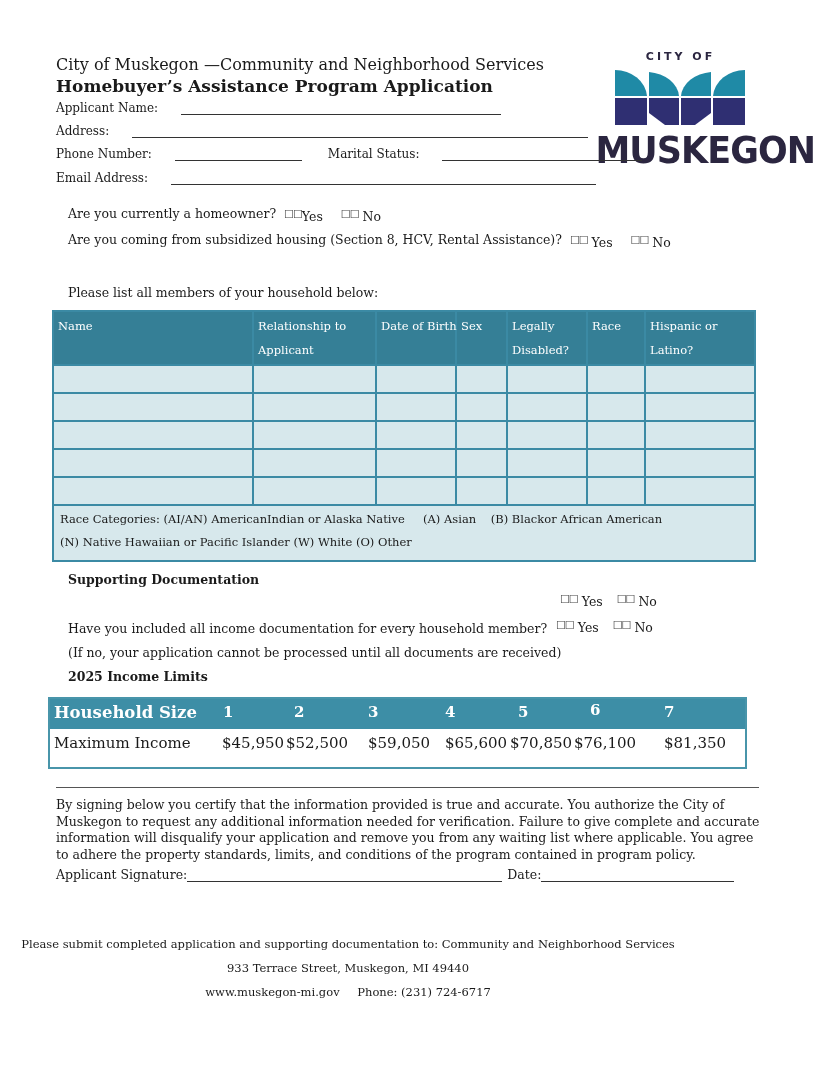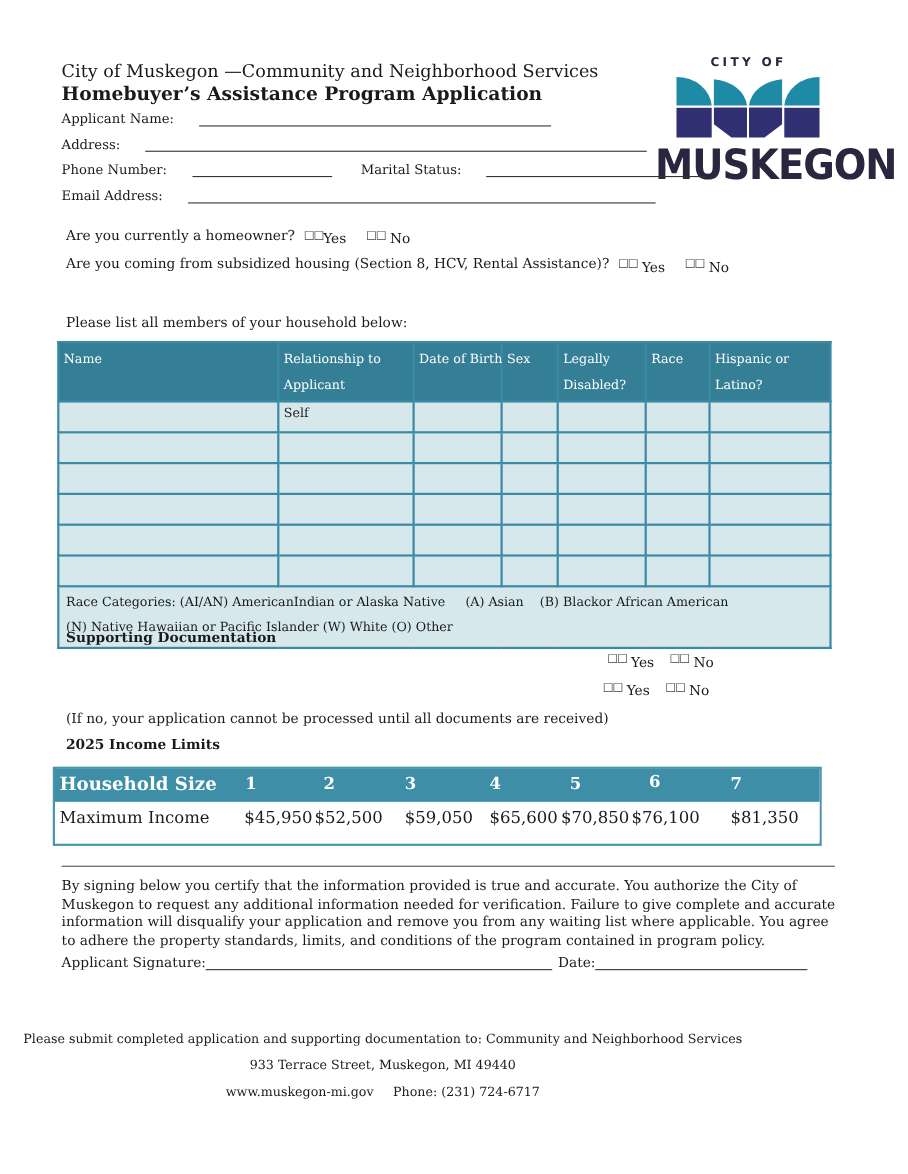--- a/index.html
+++ b/index.html
@@ -3,21 +3,21 @@
 <meta charset="utf-8">
 <style>
   html, body { margin: 0; padding: 0; background: #ffffff; }
   body { width: 825px; height: 1067px; position: relative; overflow: hidden;
          font-family: "DejaVu Serif", "Liberation Serif", serif; color: #1a1a1a; }
   .abs { position: absolute; }
   .org { left: 56px; top: 55px; font-size: 16px; white-space: nowrap; }
   .title { left: 56px; top: 76px; font-size: 17px; font-weight: bold; white-space: nowrap; }
   .field { left: 56px; font-size: 12px; white-space: nowrap; display: flex; align-items: flex-end; gap: 22px; }
   .field .line { border-bottom: 1px solid #333; height: 12px; display: inline-block; margin-left: 1px; }
-  .q { left: 60px; font-size: 12.5px; white-space: nowrap; }
+  .q { left: 68px; font-size: 12.5px; white-space: nowrap; }
   .cb { font-size: 11px; color: #444; letter-spacing: -1px; margin-left: 4px; }
   .opt { font-size: 12.5px; position: relative; top: 3px; }
 
   
   .logo { left: 588px; top: 48px; width: 185px; height: 130px; }
   .logo .cityof { position: absolute; top: 2px; left: 0; width: 185px; text-align: center;
                   font-family: "DejaVu Sans", sans-serif; font-weight: bold; font-size: 11px;
                   letter-spacing: 3px; color: #2b2640; }
   .logo .mark { position: absolute; top: 20px; left: 25px; }
   .logo .word { position: absolute; top: 80px; left: 0; width: 185px; text-align: center;
@@ -125,29 +125,20 @@
       <th style="white-space:nowrap;overflow:visible;">Date of Birth</th>
       <th>Sex</th>
       <th>Legally Disabled?</th>
       <th>Race</th>
       <th>Hispanic or Latino?</th>
     </tr>
   </thead>
   <tbody>
     <tr>
       <td></td>
-      <td>Self</td>
-      <td></td>
-      <td></td>
-      <td></td>
-      <td></td>
-      <td></td>
-    </tr>
-    <tr>
-      <td></td>
       <td></td>
       <td></td>
       <td></td>
       <td></td>
       <td></td>
       <td></td>
     </tr>
     <tr>
       <td></td>
       <td></td>
@@ -196,20 +187,21 @@
 <div class="abs q" style="top:572px;font-weight:bold;">Supporting Documentation</div>
 <div class="abs q" style="top:597px;width:600px;">
   <span style="position:absolute;left:488px;top:-6px;">
     <span class="cb">☐☐</span>
     <span class="opt">Yes</span>
     <span class="cb" style="margin-left:10px;">☐☐</span>
     <span class="opt">No</span>
   </span>
 </div>
 <div class="abs q" style="top:621px;width:600px;">
+  <span>Have you included all income documentation for every household member?</span>
   <span style="position:absolute;left:484px;top:-4px;">
     <span class="cb">☐☐</span>
     <span class="opt">Yes</span>
     <span class="cb" style="margin-left:10px;">☐☐</span>
     <span class="opt">No</span>
   </span>
 </div>
 <div class="abs q" style="top:645px;">(If no, your application cannot be processed until all documents are received)</div>
 <div class="abs q" style="top:669px;font-weight:bold;">2025 Income Limits</div>
 

